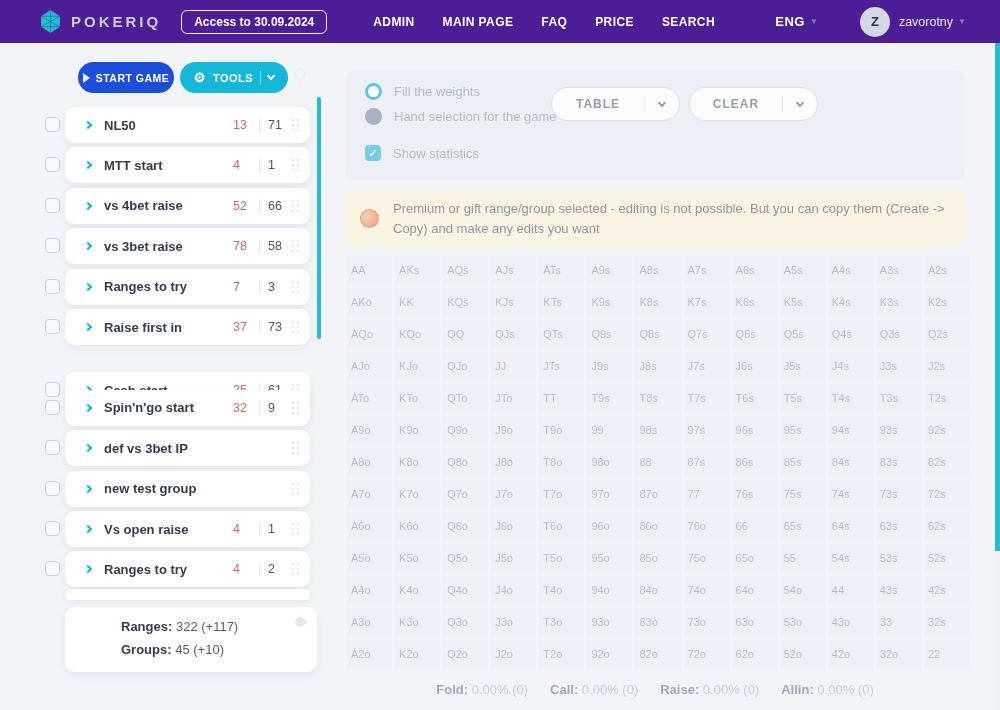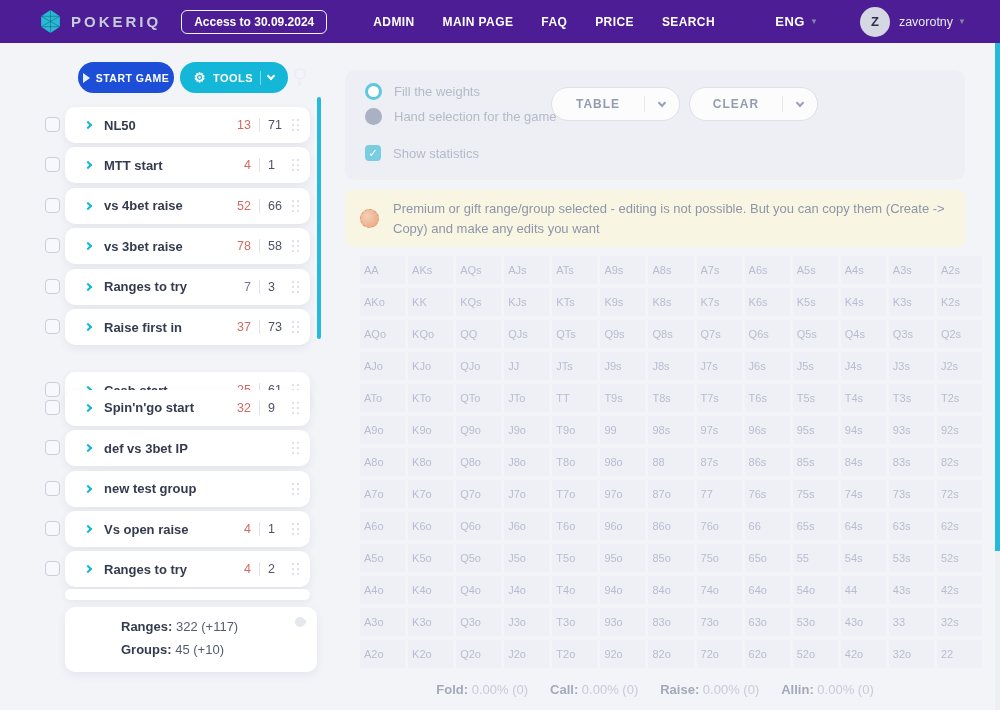--- a/index.html
+++ b/index.html
@@ -47,21 +47,21 @@
   .list { position:absolute; left:0; top:107px; width:330px; }
   .group-row { position:absolute; left:0; width:330px; height:36px; }
   .g-check { position:absolute; left:45px; top:10px; width:15px; height:15px; border:1.5px solid #c9cedb;
              border-radius:4px; background:#f7f8fb; cursor:pointer; }
   .g-card { position:absolute; left:65px; top:0; width:245px; height:36px; background:#ffffff;
             border-radius:10px; box-shadow:0 3px 8px rgba(50,60,100,.08);
             display:flex; align-items:center; padding:0 10px 0 20px; cursor:pointer; }
   .g-chev { width:6px; height:6px; border-top:2.5px solid #14b7d7; border-right:2.5px solid #14b7d7;
             transform:rotate(45deg); margin-right:13px; flex:none; }
   .g-name { font-size:13px; font-weight:700; color:#343b4e; flex:1; white-space:nowrap; }
-  .g-n1 { font-size:12.5px; color:#cf6b63; min-width:18px; text-align:right; }
+  .g-n1 { font-size:12.5px; color:#cf6b63; min-width:18px; }
   .g-n1.gray { color:#717889; }
   .g-div { width:1px; height:14px; background:#dfe3ec; margin:0 8px; }
   .g-n2 { font-size:12.5px; color:#4d5366; min-width:16px; }
   .g-handle { width:8px; height:12px; margin-left:8px; position:relative; flex:none; }
   .g-handle i { position:absolute; left:0; top:0; width:2px; height:2px; border-radius:50%; background:#d3d7e2;
                 box-shadow:5px 0 0 #d3d7e2, 0 5px 0 #d3d7e2, 5px 5px 0 #d3d7e2, 0 10px 0 #d3d7e2, 5px 10px 0 #d3d7e2; }
   .partial-card { position:absolute; left:65px; top:589px; width:245px; height:11px; background:#ffffff;
                   border-radius:10px; box-shadow:0 2px 6px rgba(50,60,100,.07); }
   .side-scroll { position:absolute; left:317px; top:97px; width:4px; height:242px; background:#25bad9; border-radius:2px; }
 
@@ -89,21 +89,21 @@
                  transform:rotate(45deg); margin-top:-2px; }
 
   
   .warning { position:absolute; left:345px; top:190px; width:620px; height:57px; background:#f8f6e2;
              border-radius:8px; display:flex; align-items:center; padding:0 20px 0 15px; gap:14px; }
   .warn-icon { width:19px; height:19px; border-radius:50%; flex:none;
                background:radial-gradient(circle at 35% 35%, #f6cfb4, #e9a47f); border:1px dashed #e0936c; }
   .warn-text { font-size:13px; line-height:20px; color:#8f95a8; max-width:555px; }
 
   
-  .matrix { position:absolute; left:360px; top:256px; width:622px; display:grid;
+  .matrix { position:absolute; left:347px; top:256px; width:622px; display:grid;
             grid-template-columns:repeat(13, 1fr); column-gap:3px; row-gap:4px; grid-auto-rows:28px; }
   .cell { background:#eef0f6; color:#b7bdd1; font-size:11px; display:flex; align-items:center;
           padding-left:4px; border-radius:1px; cursor:default; }
 
   
   .stats { position:absolute; left:345px; top:682px; width:620px; display:flex; justify-content:center; gap:22px; }
   .stat { font-size:13px; }
   .stat b { color:#a3a9ba; font-weight:700; }
   .stat span { color:#c6cbd8; }
 </style>

